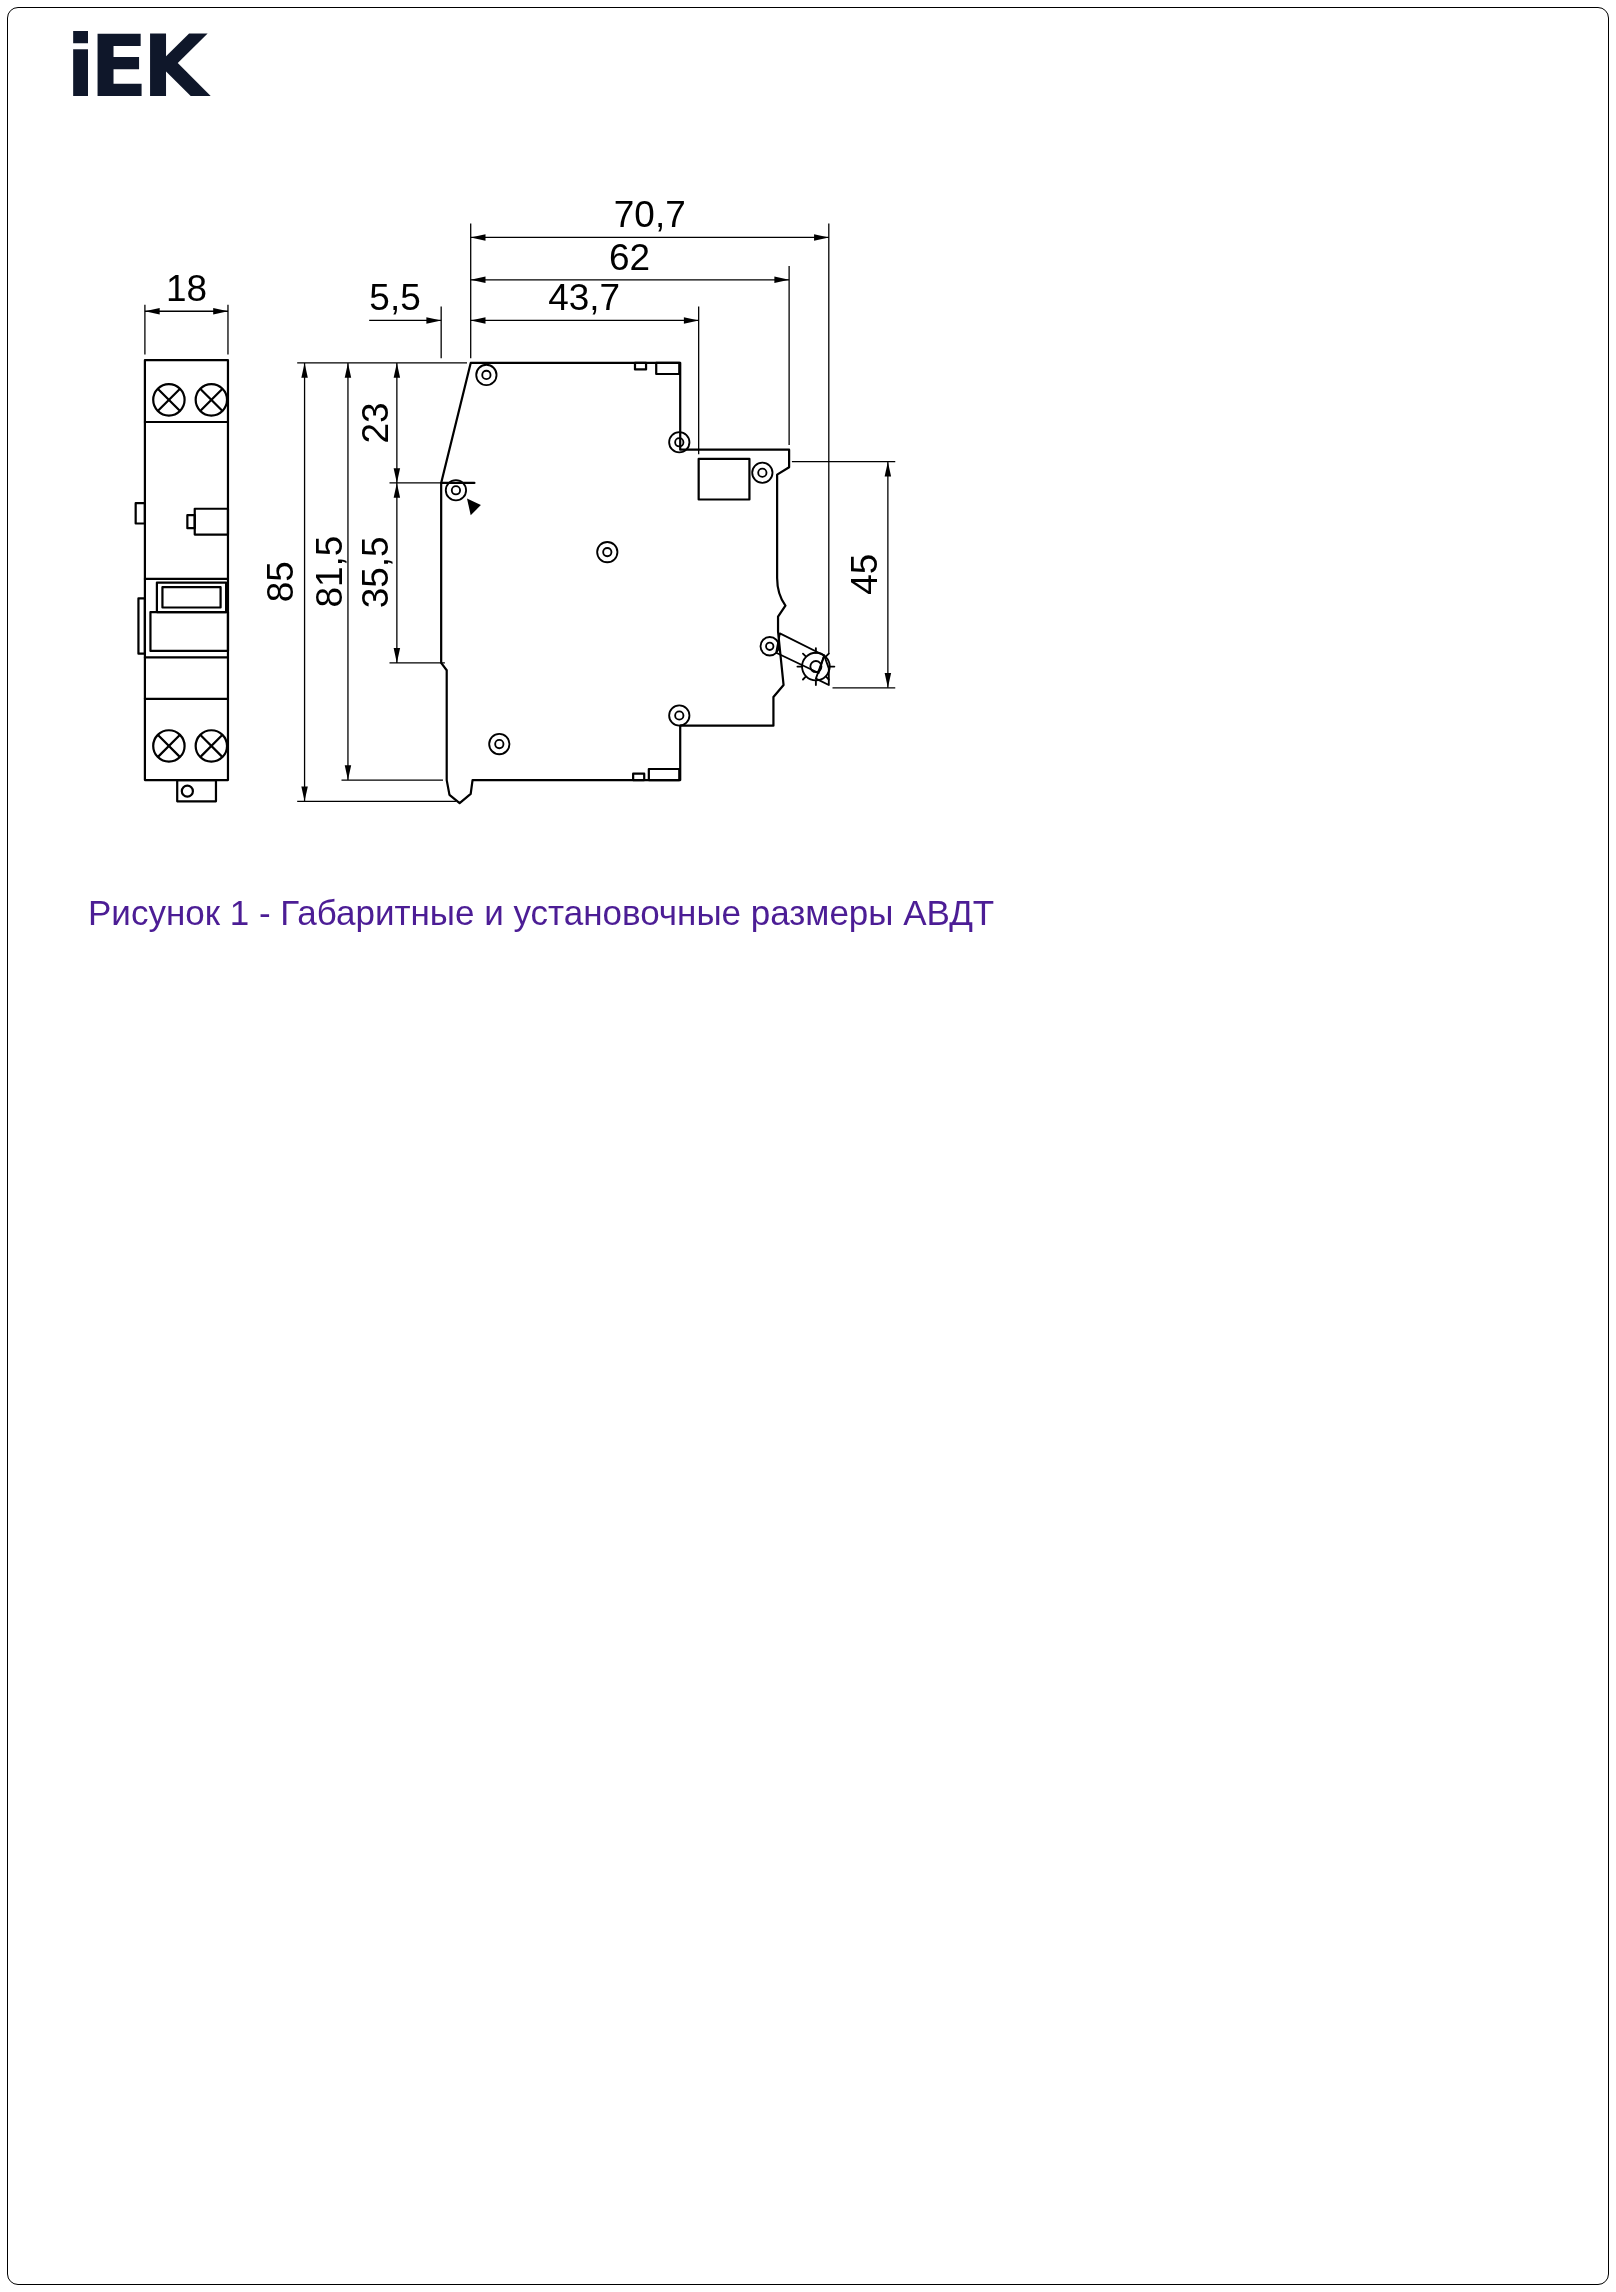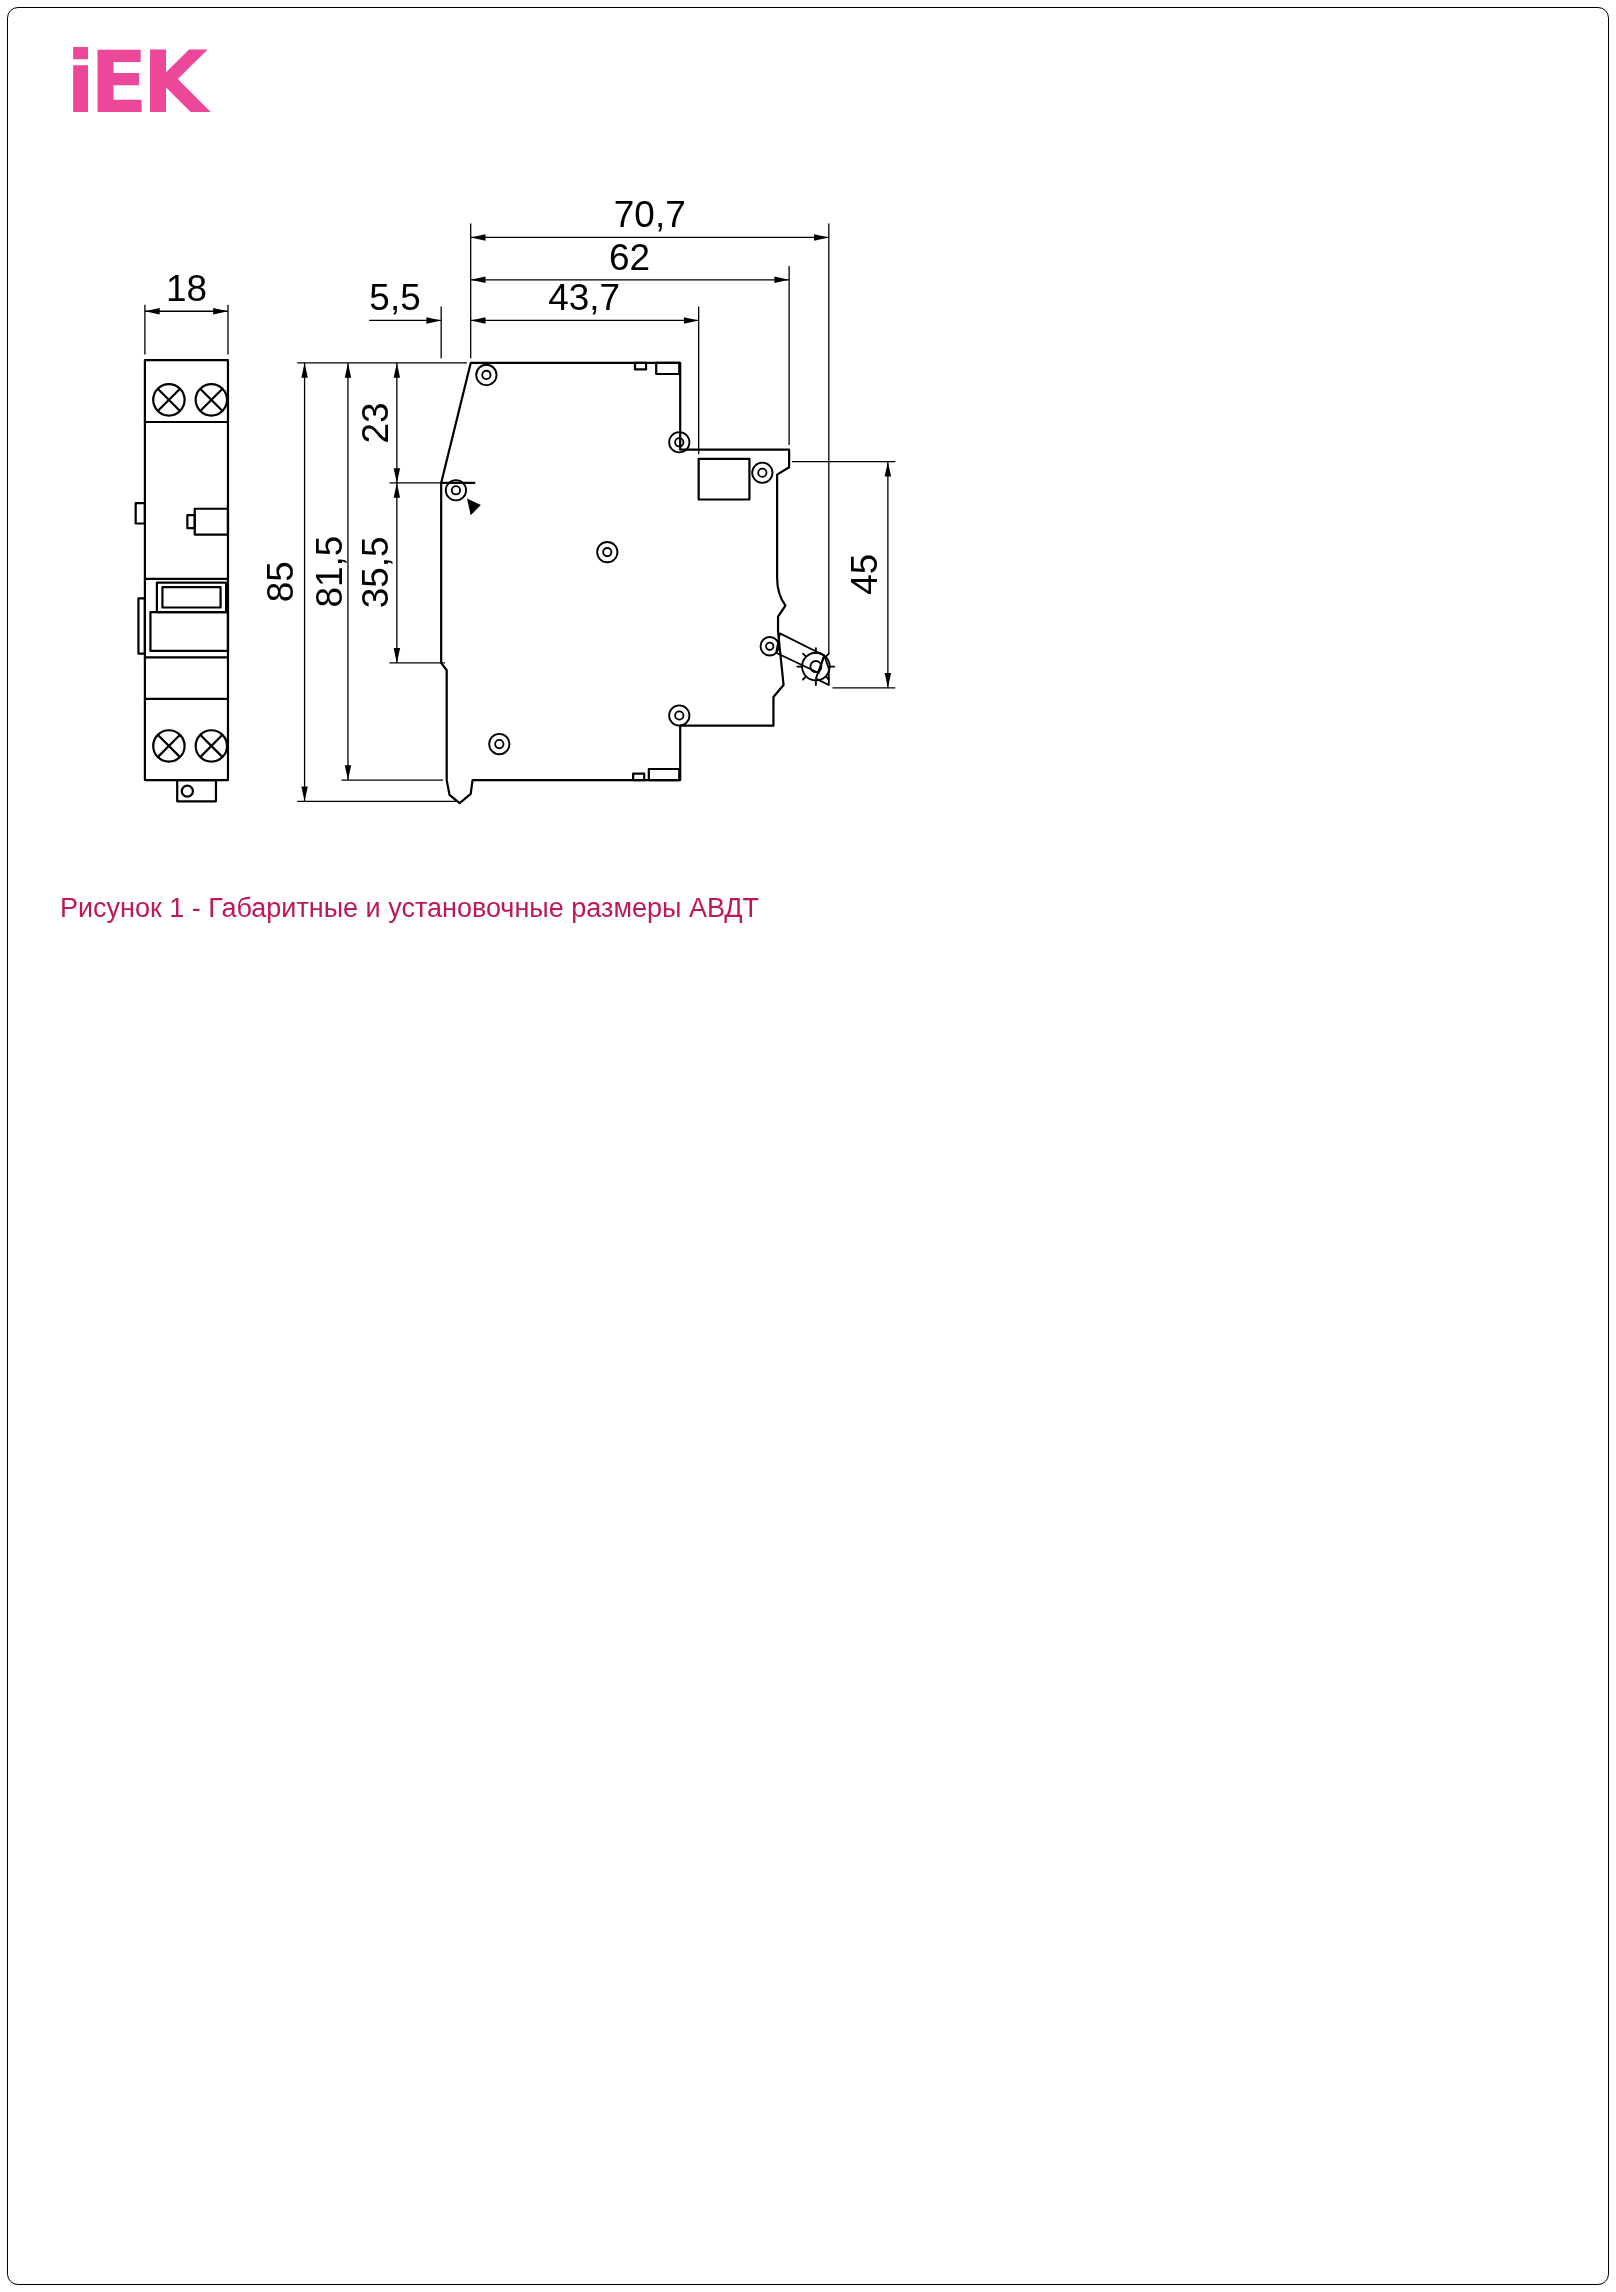--- a/index.html
+++ b/index.html
@@ -1,24 +1,24 @@
 <!DOCTYPE html>
 <html style="font-size:14.8px"><head>
 <meta charset="utf-8">
 <style>
   * { margin:0; padding:0; box-sizing:border-box; }
   html,body { width:1617px; height:2293px; background:#ffffff;
               font-family:"Liberation Sans", sans-serif; color:#000; }
   .page { position:relative; width:1617px; height:2293px; background:#fff; overflow:hidden; }
   .page-border { position:absolute; left:7.4px; top:7.4px; width:1602px; height:2278px;
                  border:1.8px solid #000; border-radius:11px; }
-  .logo { position:absolute; left:66px; top:40px;
+  .logo { position:absolute; left:66px; top:24px;
           font-family:"DejaVu Sans", sans-serif; font-weight:bold;
-          font-size:85px; letter-spacing:-5.5px; color:#ec4899; line-height:1; }
-  .caption { position:absolute; left:60px; top:893px; font-size:27px; color:#be185d; }
+          font-size:85px; letter-spacing:-5.5px; color:#0f172a; line-height:1; }
+  .caption { position:absolute; left:88px; top:893px; font-size:35px; color:#4c1d95; }
   svg.drawing { position:absolute; left:0; top:0; }
   .obj    { stroke:#000; stroke-width:2.4; fill:none; stroke-linejoin:round; stroke-linecap:round; }
   .detail { stroke:#000; stroke-width:2; fill:none; }
   .ext    { stroke:#000; stroke-width:1.4; fill:none; }
   .dim    { stroke:#000; stroke-width:1.4; fill:none; }
   .dimtext{ font-family:"Liberation Sans", sans-serif; font-size:40px; fill:#000; }
 </style>
 </head>
 <body>
 

